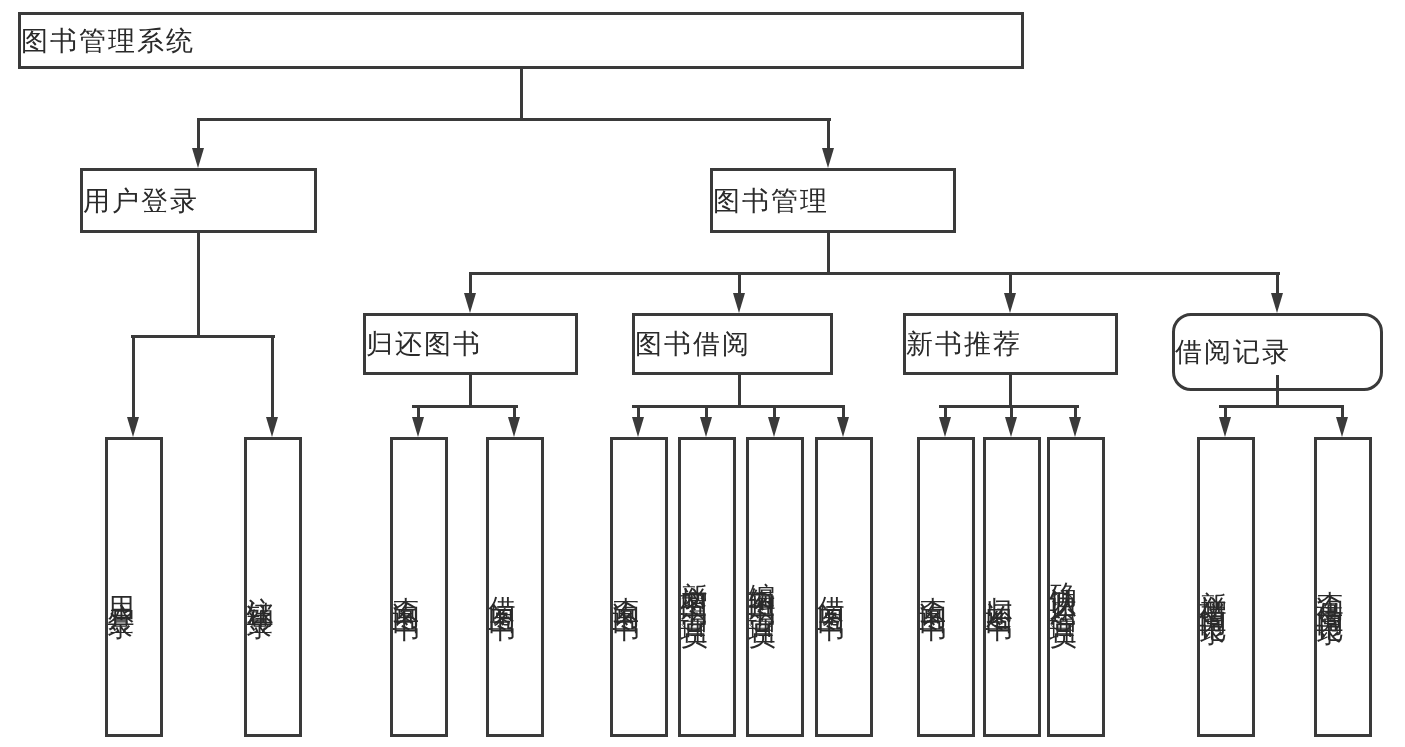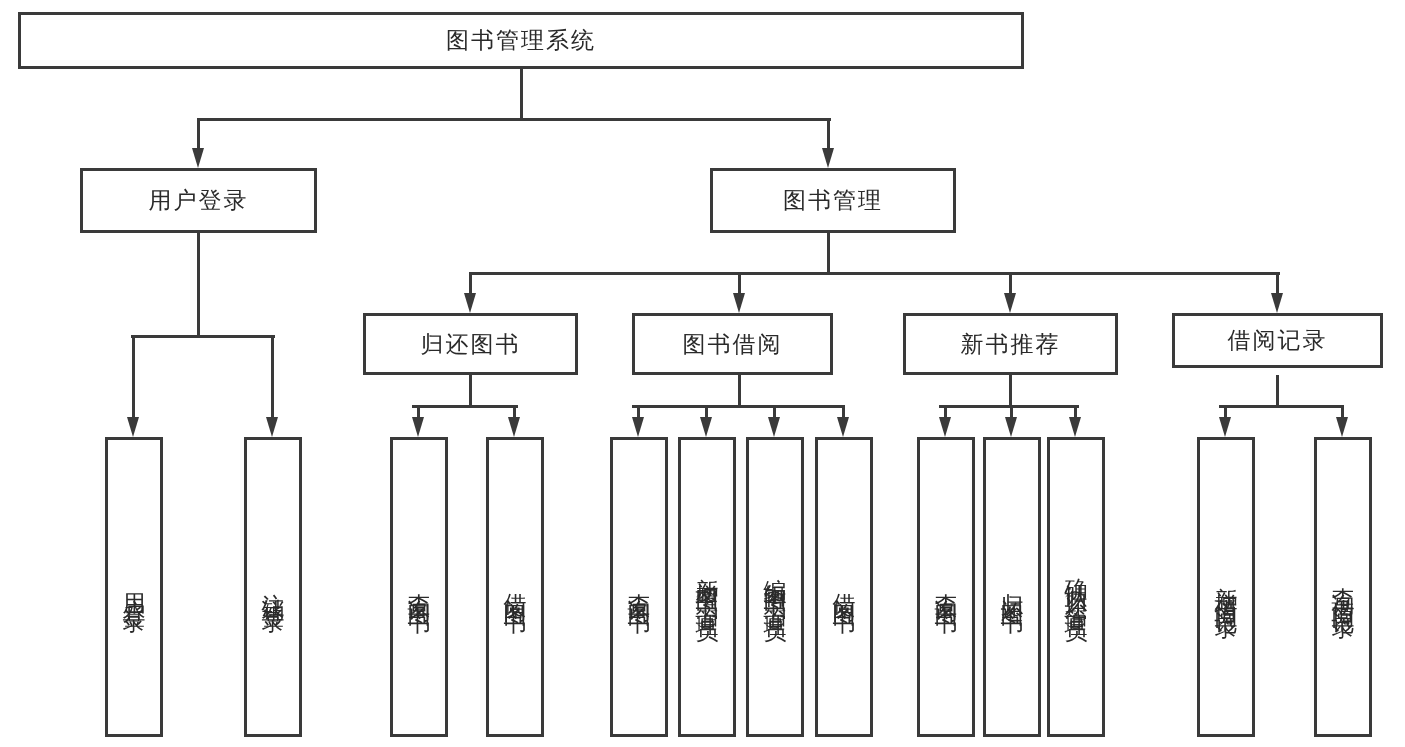--- a/index.html
+++ b/index.html
@@ -17,23 +17,23 @@
     background: var(--bg);
     font-family: "DejaVu Sans", "Liberation Sans", sans-serif;
     overflow: hidden;
   }
   .box {
     position: absolute;
     border: 3px solid var(--line);
     background: #ffffff;
     display: flex;
     align-items: center;
-    justify-content: center;
+    justify-content: flex-start;
     color: var(--text);
-    font-size: 23px;
+    font-size: 27px;
   }
   .box .label {
     letter-spacing: 2px;
     white-space: nowrap;
   }
   .box .vlabel {
     writing-mode: vertical-rl;
     text-orientation: mixed;
     letter-spacing: 6px;
     line-height: 1;
@@ -105,21 +105,21 @@
 
   <div class="box" style="left:363px; top:313px; width:215px; height:62px;">
     <span class="label">归还图书</span>
   </div>
   <div class="box" style="left:632px; top:313px; width:201px; height:62px;">
     <span class="label">图书借阅</span>
   </div>
   <div class="box" style="left:903px; top:313px; width:215px; height:62px;">
     <span class="label">新书推荐</span>
   </div>
-  <div class="box" style="left:1172px; top:313px; width:211px; height:55px;">
+  <div class="box" style="left:1172px; top:313px; width:211px; height:78px;border-radius:19px;">
     <span class="label">借阅记录</span>
   </div>
 
   <div class="vline" style="left:469px; top:375px; height:30px;"></div>
   <div class="hline" style="left:412px; top:405px; width:106px;"></div>
   <div class="arrow" style="left:412px; top:405px; height:32px;"></div>
   <div class="arrow" style="left:508px; top:405px; height:32px;"></div>
 
   <div class="vline" style="left:738px; top:375px; height:30px;"></div>
   <div class="hline" style="left:632px; top:405px; width:213px;"></div>

